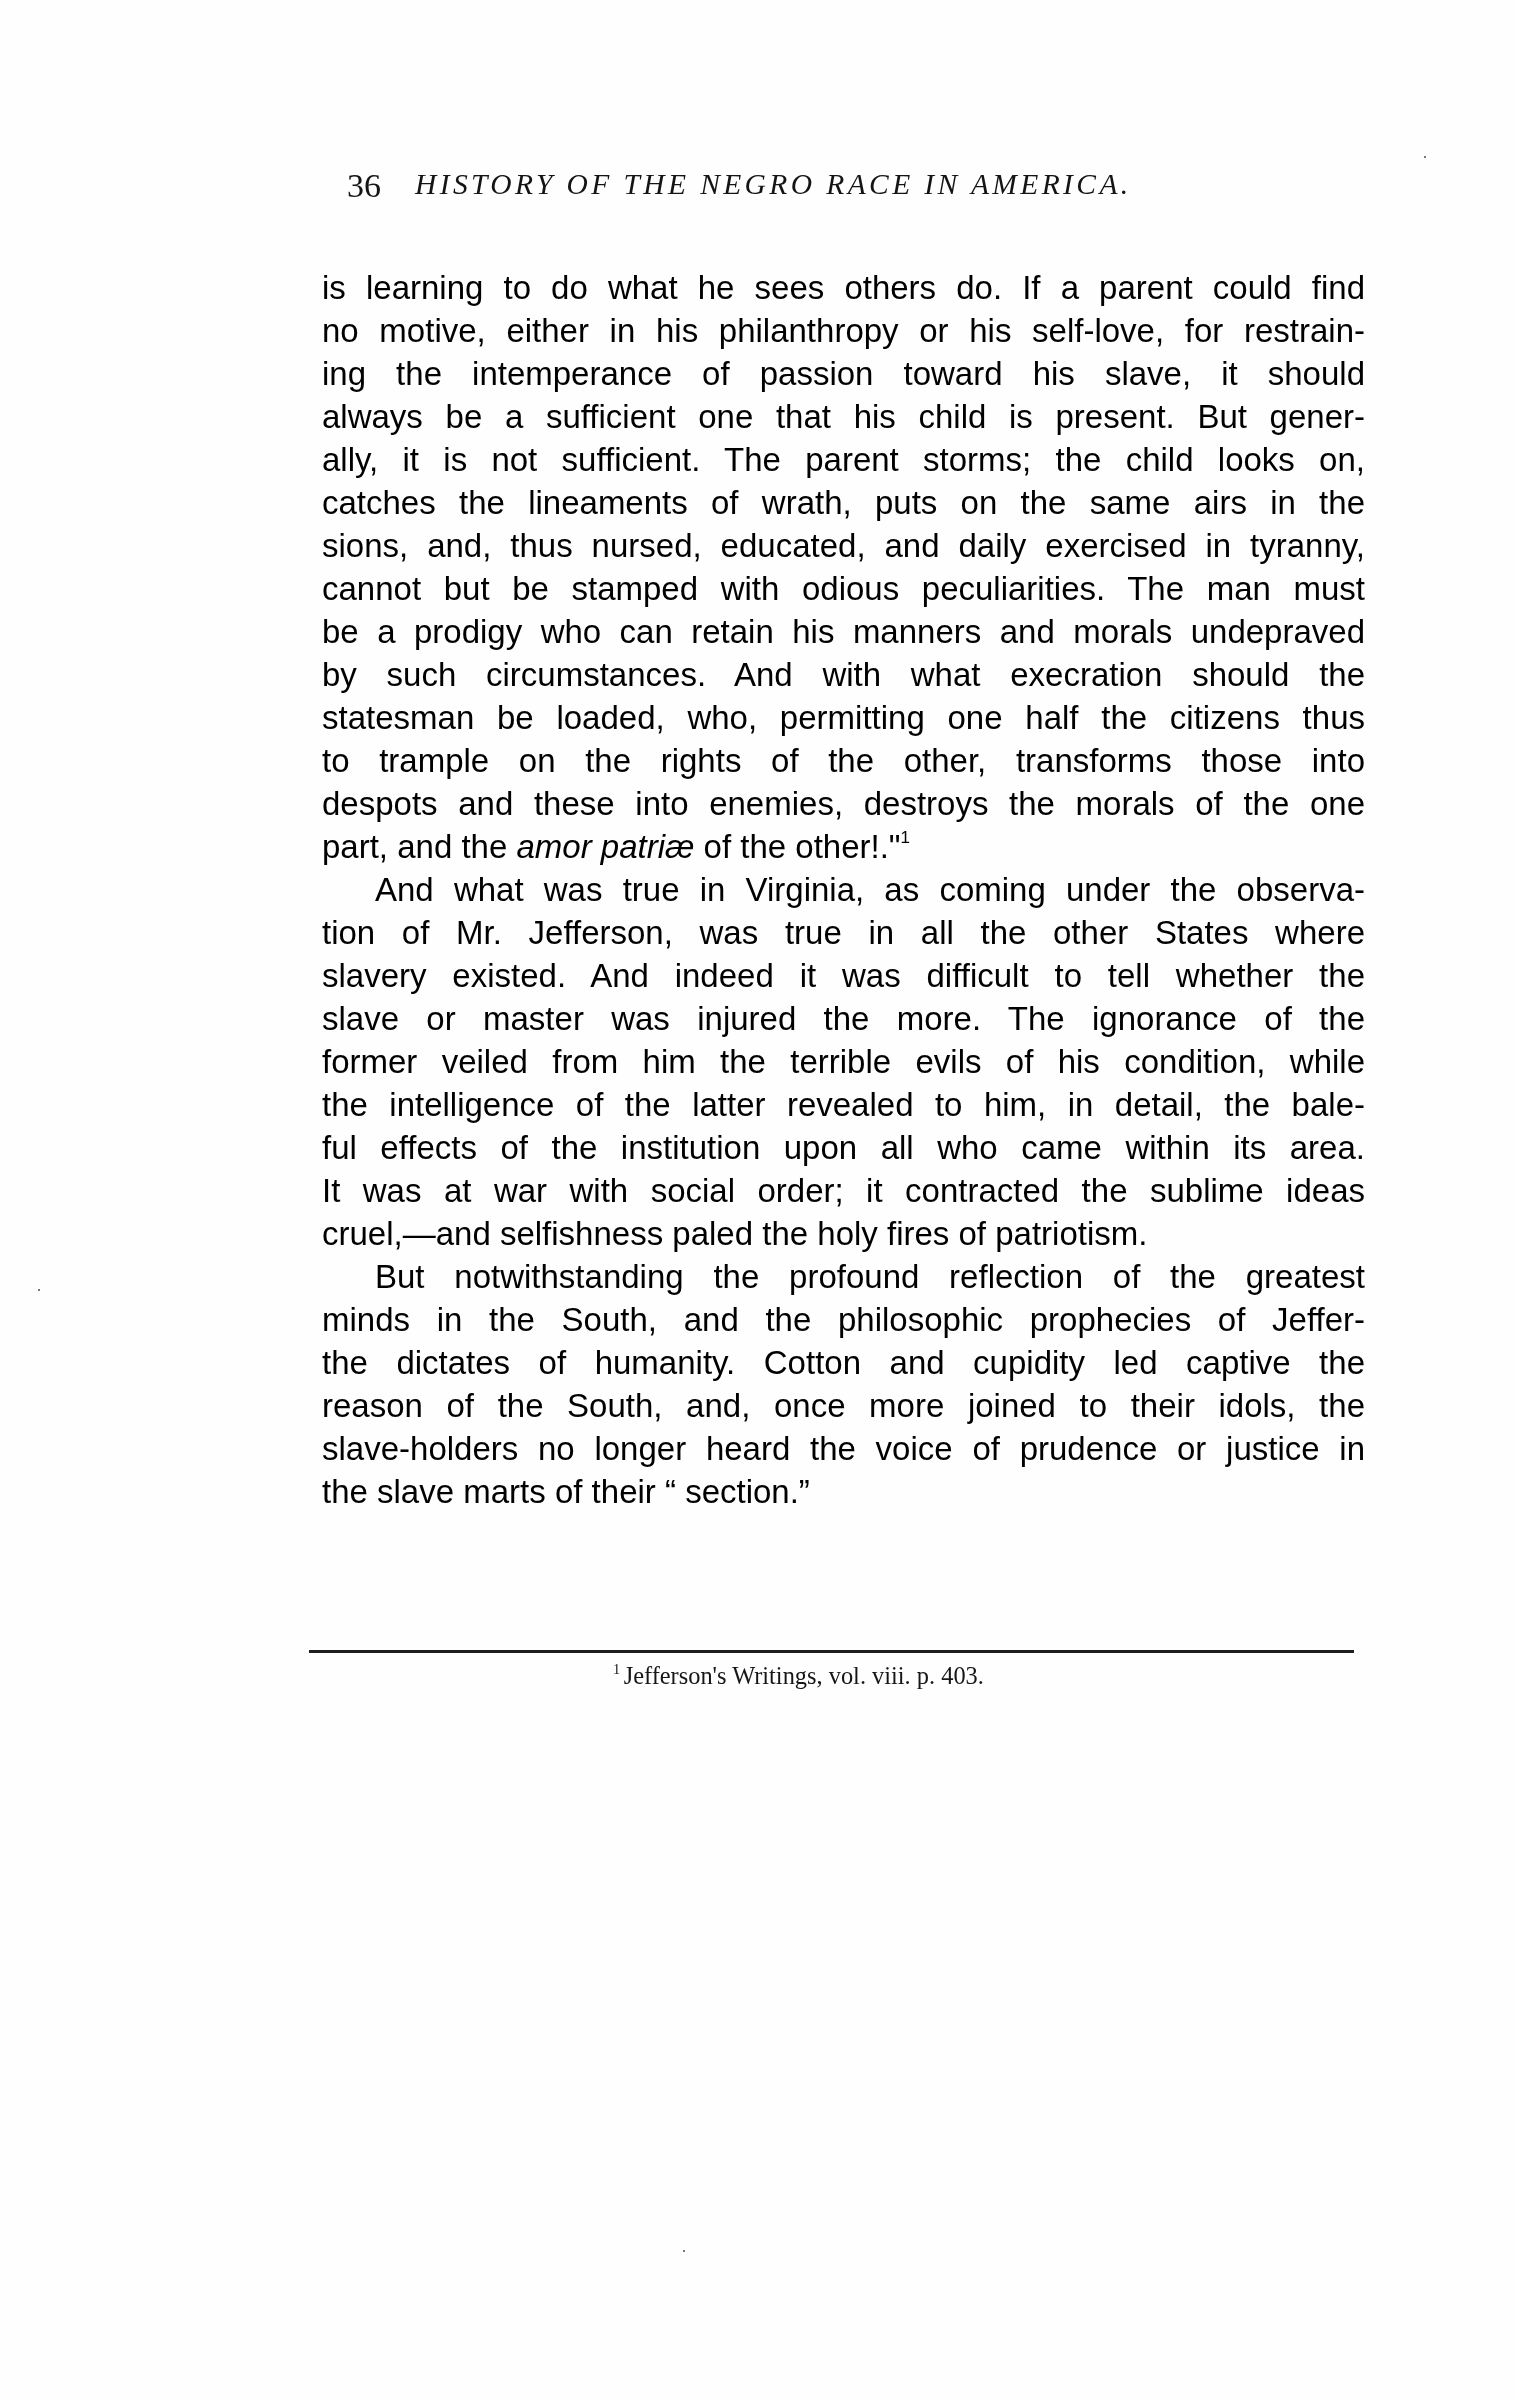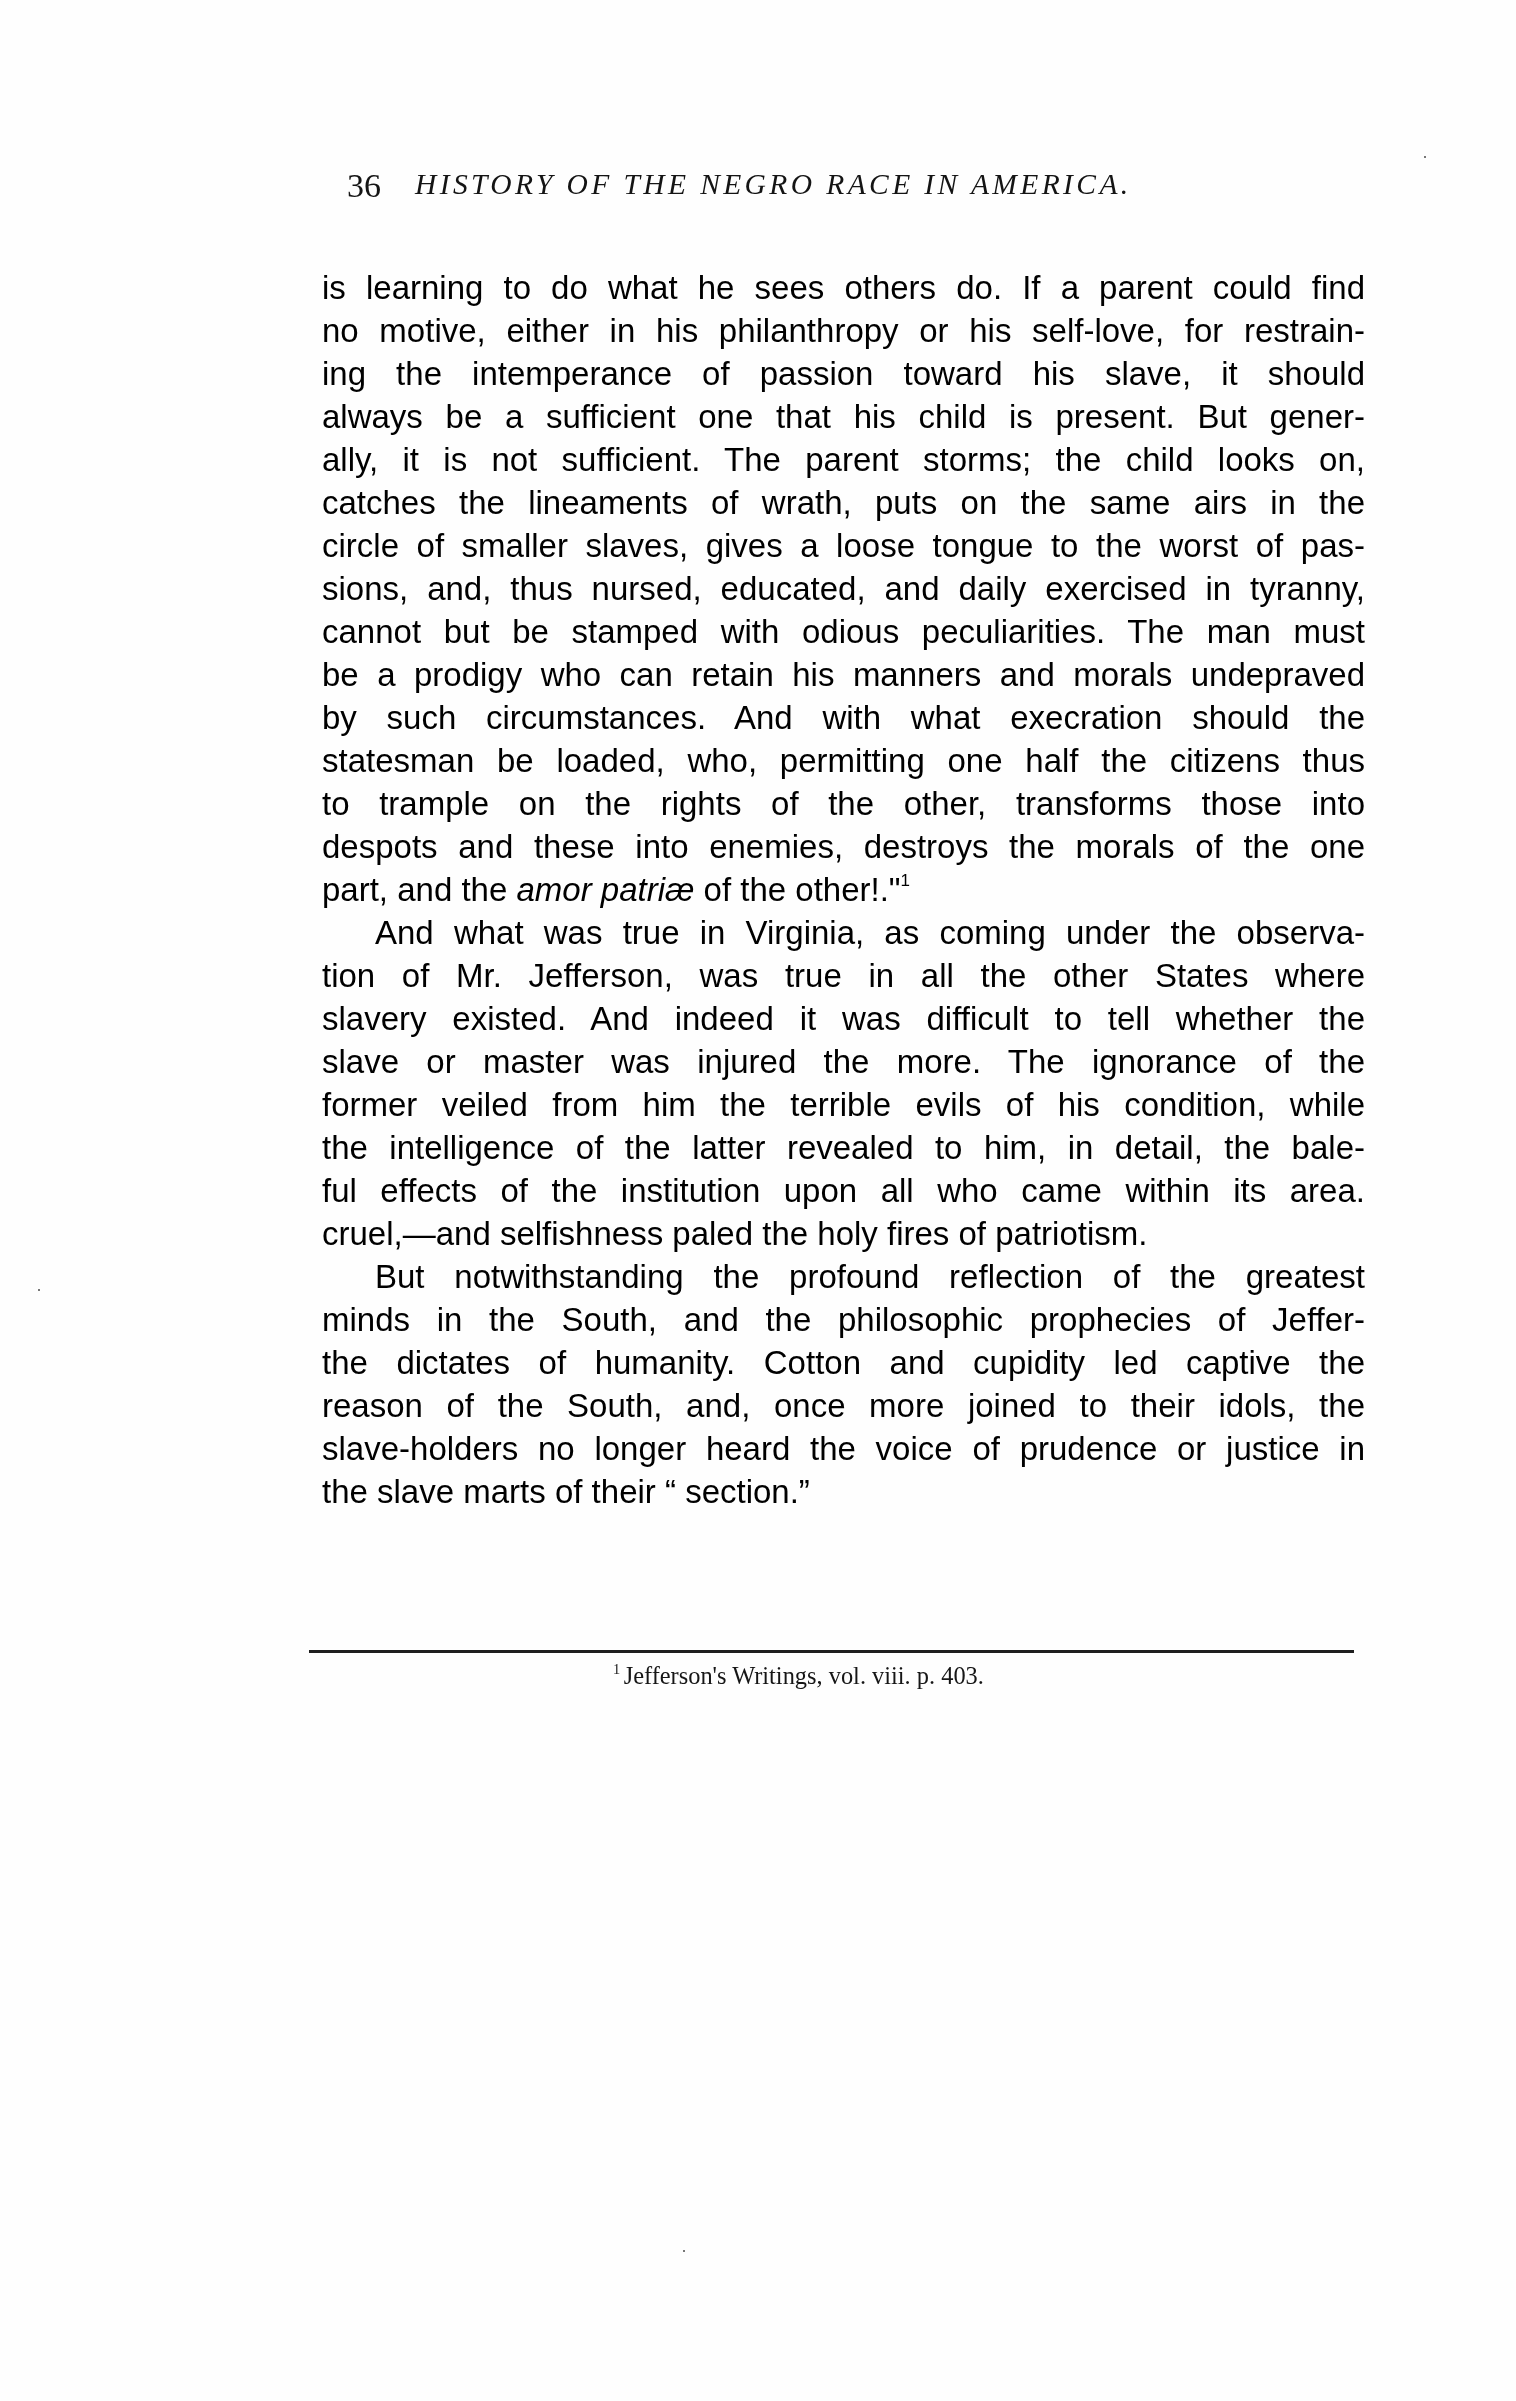--- a/index.html
+++ b/index.html
@@ -37,39 +37,39 @@
 
   <div class="body-text">
 
     <div>
       <div class="line">is learning to do what he sees others do.  If a parent could find</div>
       <div class="line">no motive, either in his philanthropy or his self-love, for restrain-</div>
       <div class="line">ing the intemperance of passion toward his slave, it should</div>
       <div class="line">always be a sufficient one that his child is present.  But gener-</div>
       <div class="line">ally, it is not sufficient.  The parent storms; the child looks on,</div>
       <div class="line">catches the lineaments of wrath, puts on the same airs in the</div>
-      <div class="line">circle of smaller slaves, gives a loose tongue to the worst of pas-</div>
       <div class="line">sions, and, thus nursed, educated, and daily exercised in tyranny,</div>
       <div class="line">cannot but be stamped with odious peculiarities.  The man must</div>
       <div class="line">be a prodigy who can retain his manners and morals undepraved</div>
       <div class="line">by such circumstances.  And with what execration should the</div>
       <div class="line">statesman be loaded, who, permitting one half the citizens thus</div>
       <div class="line">to trample on the rights of the other, transforms those into</div>
       <div class="line">despots and these into enemies, destroys the morals of the one</div>
       <div class="line last"><span>part, and the </span><em>amor patriæ</em><span> of the other!."</span><sup class="fn">1</sup></div>
     </div>
 
     <div>
       <div class="line indent">And what was true in Virginia, as coming under the observa-</div>
       <div class="line">tion of Mr. Jefferson, was true in all the other States where</div>
       <div class="line">slavery existed.  And indeed it was difficult to tell whether the</div>
       <div class="line">slave or master was injured the more.  The ignorance of the</div>
       <div class="line">former veiled from him the terrible evils of his condition, while</div>
       <div class="line">the intelligence of the latter revealed to him, in detail, the bale-</div>
       <div class="line">ful effects of the institution upon all who came within its area.</div>
+      <div class="line">It was at war with social order;  it contracted the sublime ideas</div>
       <div class="line last">cruel,—and selfishness paled the holy fires of patriotism.</div>
     </div>
 
     <div>
       <div class="line indent">But notwithstanding the profound reflection of the greatest</div>
       <div class="line">minds in the South, and the philosophic prophecies of Jeffer-</div>
       <div class="line">the dictates of humanity.  Cotton and cupidity led captive the</div>
       <div class="line">reason of the South, and, once more joined to their idols, the</div>
       <div class="line">slave-holders no longer heard the voice of prudence or justice in</div>
       <div class="line last">the slave marts of their “ section.”</div>

